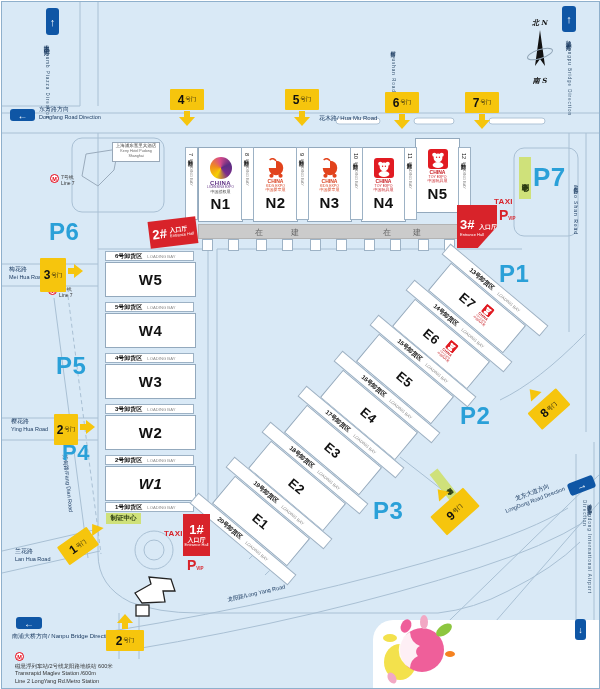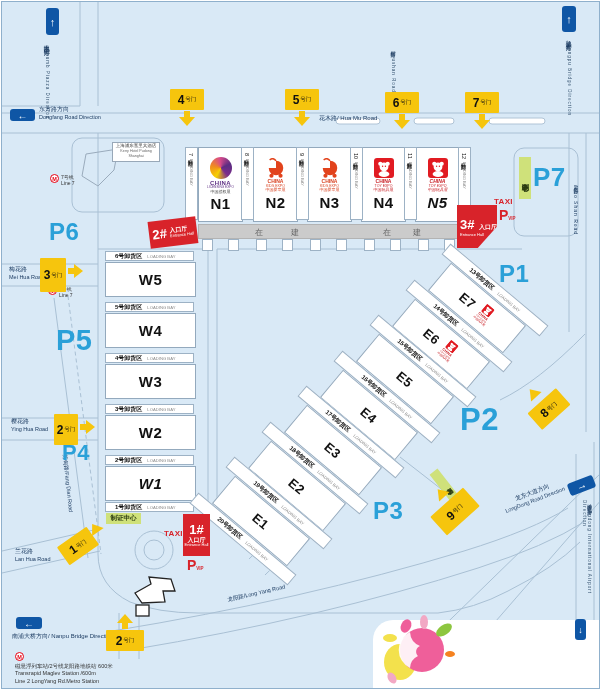--- a/index.html
+++ b/index.html
@@ -158,20 +158,28 @@
       <rect x="334" y="116" width="44" height="6" rx="3"></rect>
       <rect x="412" y="116" width="40" height="6" rx="3"></rect>
       <rect x="487" y="116" width="56" height="6" rx="3"></rect>
     </g>
     <g fill="#fff" stroke="#222" stroke-width="1.3">
       <polygon points="133,591 149,582 147,575 169,577 173,589 161,589 163,600 140,601"></polygon>
       <rect x="134" y="603" width="13" height="11"></rect>
     </g>
   </svg>
 
+  <div id="compass">
+    <div class="cn">北 N</div>
+    <svg width="28" height="44">
+      <polygon points="14,2 9,38 14,31 19,38" fill="#111"></polygon>
+      <ellipse cx="14" cy="26" rx="13" ry="4.5" fill="none" stroke="#8fa3b5" transform="rotate(-18 14 26)"></ellipse>
+    </svg>
+    <div class="cn">南 S</div>
+  </div>
 
   <div class="barrow" style="left:44px;top:6px;width:13px;height:27px;font-size:11px;">↑</div>
   <div class="vtext vl" style="left:42px;top:38px;height:105px;">
     <span>大拇指广场方向</span>
     <span class="en">Thumb Piazza Direction</span>
   </div>
 
   <div class="barrow" style="left:8px;top:107px;width:25px;height:12px;font-size:10px;">←</div>
   <div class="dirtext" style="left:37px;top:104px;">
     <div class="zh">东方路方向</div>
@@ -224,24 +232,24 @@
   </div>
   <div class="barrow" style="left:573px;top:617px;width:11px;height:21px;font-size:9px;z-index:6;">↓</div>
 
   <div class="barrow" style="left:14px;top:615px;width:26px;height:12px;font-size:10px;">←</div>
   <div class="abs navy" style="left:10px;top:630px;font-size:6px;white-space:nowrap;">
     <span>南浦大桥方向/</span>
     <span>Nanpu Bridge Direction</span>
   </div>
 
   <div class="plabel" style="left:497px;top:258px;font-size:24px;">P1</div>
-  <div class="plabel" style="left:458px;top:400px;font-size:31px;">P2</div>
+  <div class="plabel" style="left:458px;top:400px;font-size:24px;">P2</div>
   <div class="plabel" style="left:371px;top:495px;font-size:24px;">P3</div>
   <div class="plabel" style="left:60px;top:438px;font-size:22px;">P4</div>
-  <div class="plabel" style="left:54px;top:322px;font-size:29px;">P5</div>
+  <div class="plabel" style="left:54px;top:350px;font-size:24px;">P5</div>
   <div class="plabel" style="left:47px;top:216px;font-size:24px;">P6</div>
   <div class="plabel" style="left:531px;top:160px;font-size:26px;">P7</div>
 
   <div class="badge" style="left:104px;top:511px;width:35px;height:11px;font-size:6.5px;">制证中心</div>
   <div class="badge v" style="left:517px;top:155px;width:12px;height:42px;font-size:7px;">制证中心</div>
   <div class="badge v" style="left:437px;top:466px;width:10px;height:34px;font-size:6px;transform:rotate(-38deg);">制证中心</div>
 
   <div class="taxi" style="left:162px;top:527px;">TAXI</div>
   <div class="taxi" style="left:492px;top:195px;">TAXI</div>
   <div class="pvip" style="left:185px;top:555px;">
@@ -353,21 +361,21 @@
             <circle cx="8.6" cy="8.2" r="0.7" fill="#e11b22"></circle>
             <circle cx="11.4" cy="8.2" r="0.7" fill="#e11b22"></circle>
             <ellipse cx="10" cy="16" rx="5.4" ry="3" fill="#fff"></ellipse>
           </svg>
           <span class="toy1">CHINA</span>
           <span class="toy2">TOY EXPO</span>
           <span class="toyzh">中国玩具展</span>
         </div>
         <span class="hall-label" style="margin-top: 1px;">N4</span>
       </div>
-      <div class="hall" style="left: 413px; top: 145px; width: 43px; height: 73px; font-style: italic;">
+      <div class="hall" style="left: 413px; top: 136px; width: 43px; height: 73px;">
         <div class="logo-col">
           <svg width="20" height="20" viewBox="0 0 20 20">
             <rect width="20" height="20" rx="3" fill="#e11b22"></rect>
             <circle cx="6.3" cy="5.8" r="2.1" fill="#fff"></circle>
             <circle cx="13.7" cy="5.8" r="2.1" fill="#fff"></circle>
             <circle cx="10" cy="8.8" r="4.4" fill="#fff"></circle>
             <circle cx="8.6" cy="8.2" r="0.7" fill="#e11b22"></circle>
             <circle cx="11.4" cy="8.2" r="0.7" fill="#e11b22"></circle>
             <ellipse cx="10" cy="16" rx="5.4" ry="3" fill="#fff"></ellipse>
           </svg>

